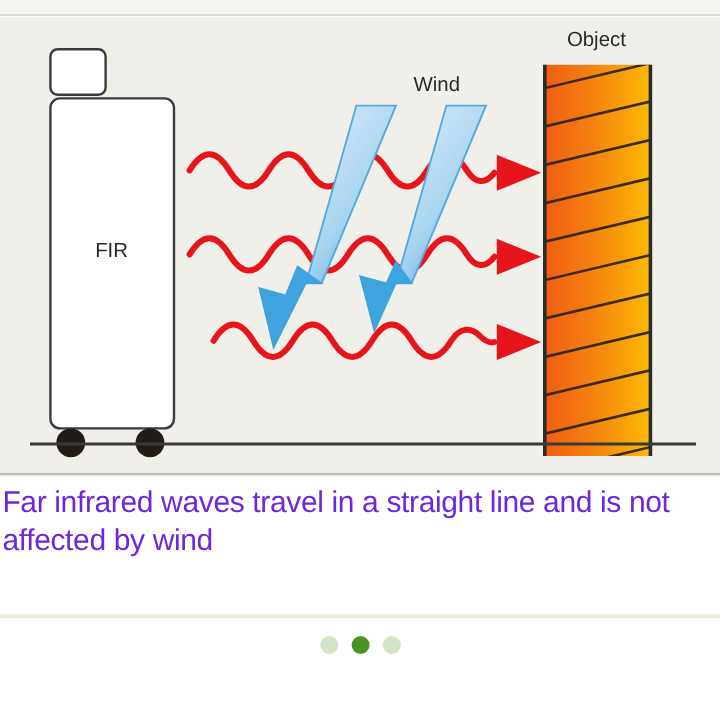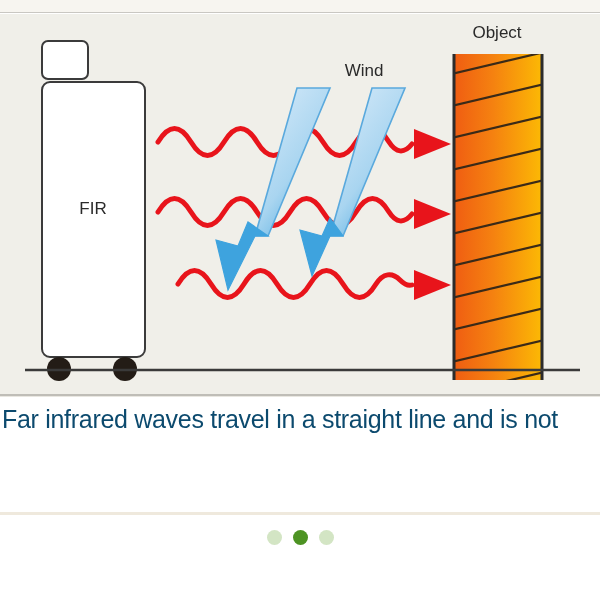--- a/index.html
+++ b/index.html
@@ -48,21 +48,21 @@
   }
   
   #caption {
     position: absolute;
     left: 0; top: 404px;
     width: 600px;
     padding: 0 4px 0 2px;
     box-sizing: border-box;
     font-size: 25px;
     line-height: 31px;
-    color: #0c4a6e;
+    color: #6d28d9;
     font-family: "Liberation Sans", sans-serif;
     letter-spacing: -0.3px;
   }
   
   #lower-divider {
     position: absolute;
     left: 0; top: 512px;
     width: 600px; height: 3px;
     background: #efe9dd;
   }
@@ -191,20 +191,21 @@
       <text class="lbl" x="364" y="62" text-anchor="middle">Wind</text>
       <text class="lbl-fir" x="93" y="200" text-anchor="middle">FIR</text>
     </svg>
   </div>
 
   <div id="panel-bottom-rule"></div>
   <div id="panel-bottom-rule2"></div>
 
   <div id="caption">
     <div>Far infrared waves travel in a straight line and is not</div>
+    <div>affected by wind</div>
   </div>
 
   <div id="lower-divider"></div>
 
   <div id="dots">
     <div class="dot"></div>
     <div class="dot active"></div>
     <div class="dot"></div>
   </div>
 

